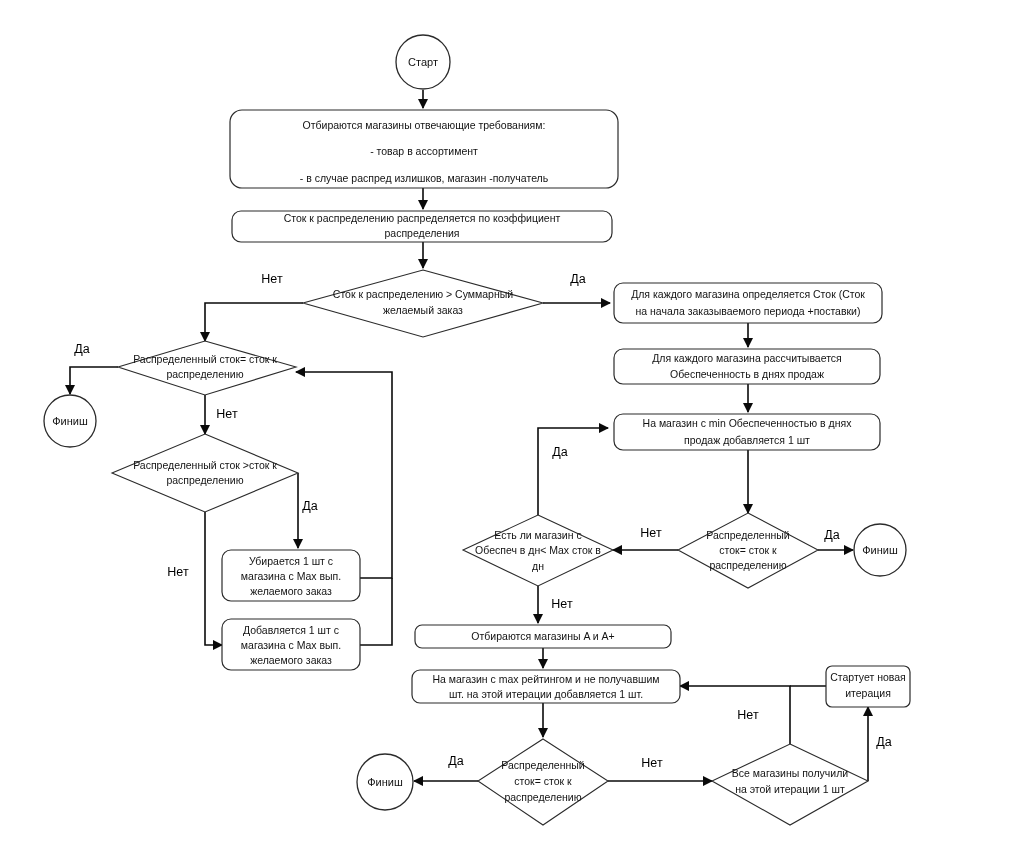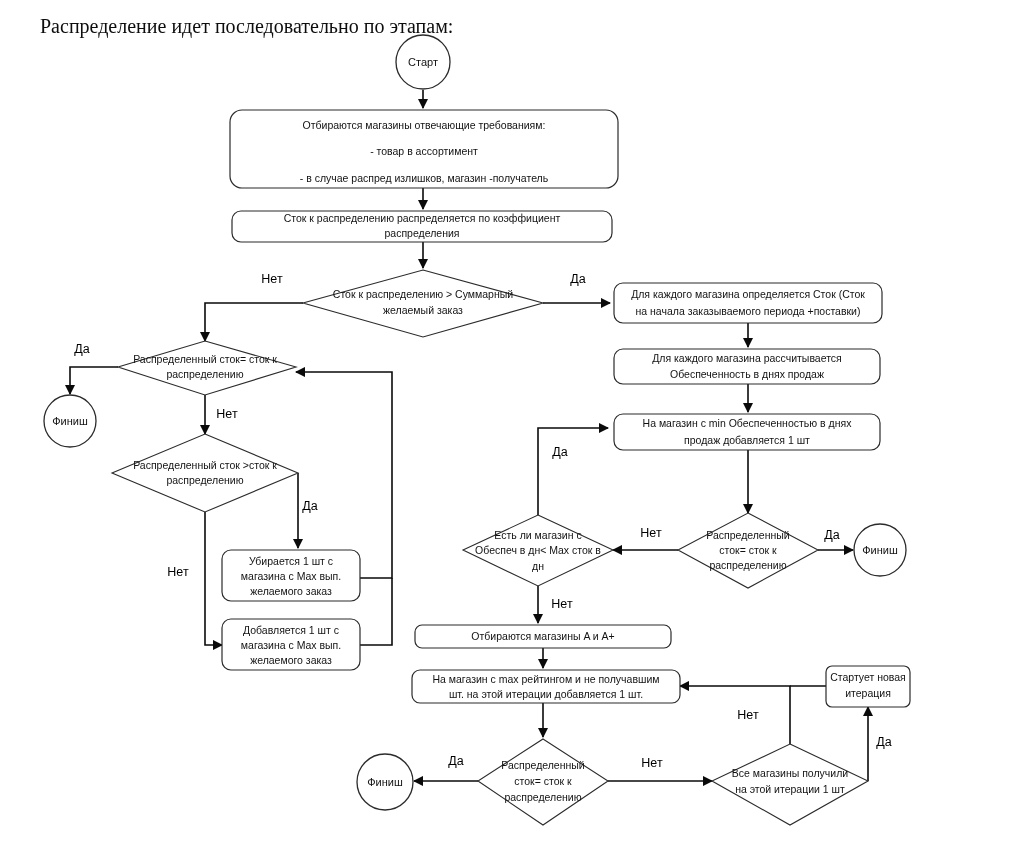--- a/index.html
+++ b/index.html
@@ -76,21 +76,20 @@
     fill: #121212;
     text-anchor: middle;
     dominant-baseline: middle;
   }
 </style>
 </head>
 <body>
 
 <div id="page">
 
-  <div id="heading">Распределение идет последовательно по этапам:</div>
 
   <svg id="flow" viewBox="0 0 1021 841">
     <defs>
       <marker id="arrow" viewBox="0 0 10 10" refX="9" refY="5" markerWidth="6.5" markerHeight="6.5" orient="auto-start-reverse">
         <path d="M 0 0 L 10 5 L 0 10 z" fill="#0a0a0a"></path>
       </marker>
     </defs>
 
     <g>
 

